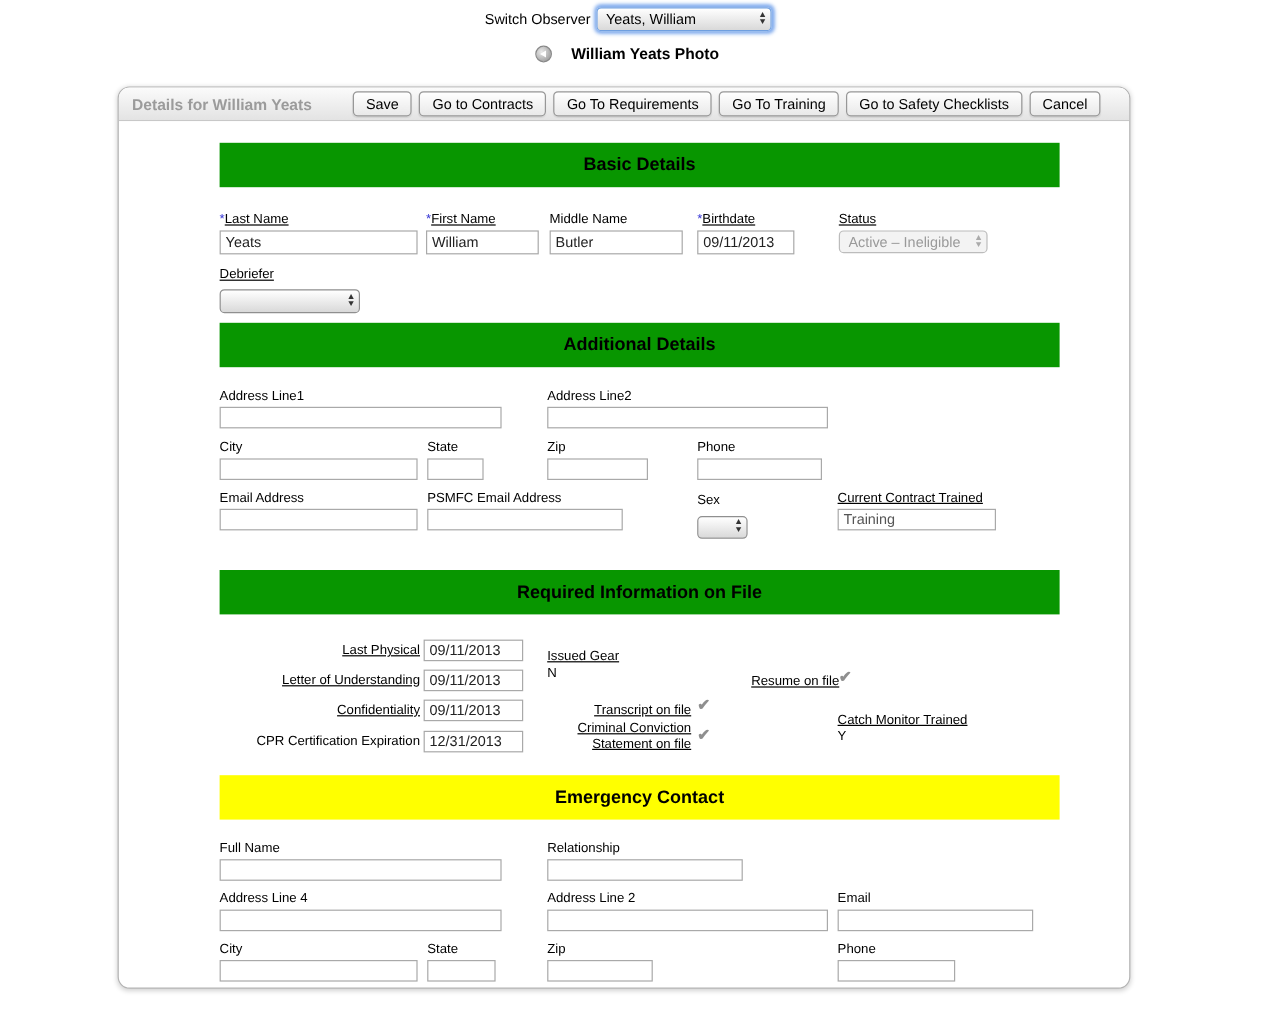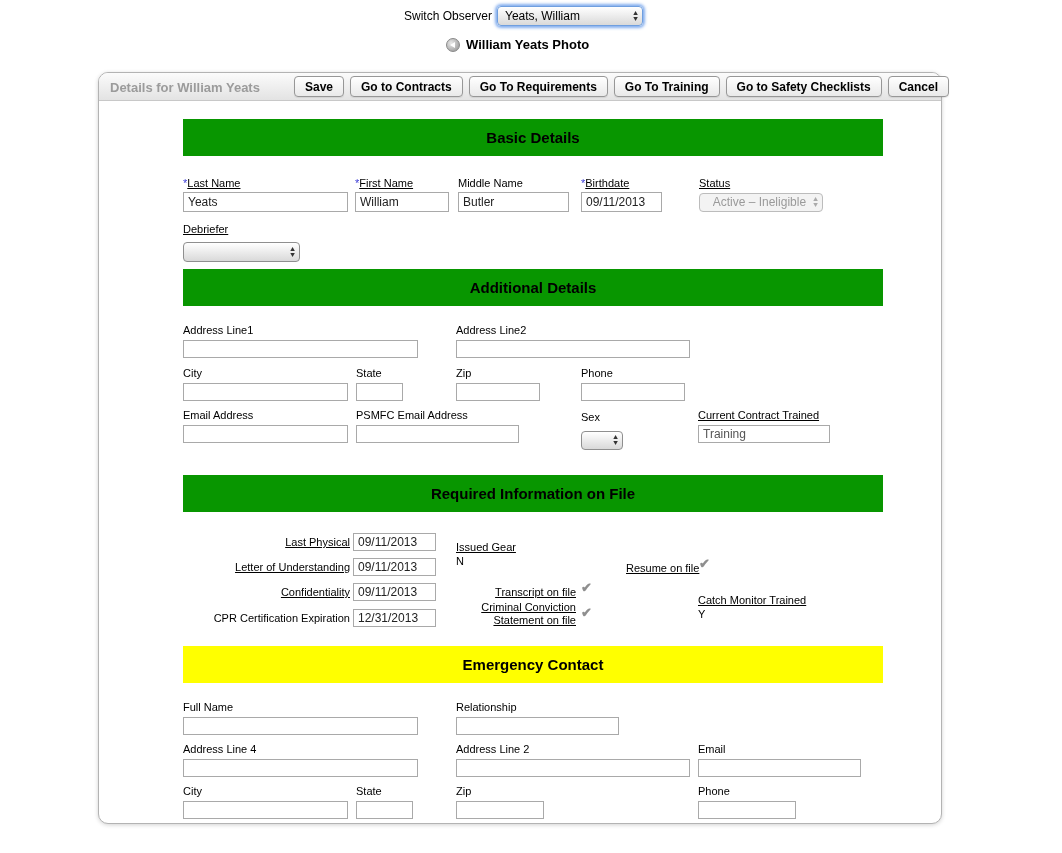--- a/index.html
+++ b/index.html
@@ -15,31 +15,31 @@
   .topbar-inner{position:absolute;left:404px;top:6px;display:flex;align-items:center;gap:5px;}
   .topbar-inner label{font-size:12px;white-space:nowrap;}
   .popup{display:inline-flex;align-items:center;justify-content:space-between;border:1px solid #8f8f8f;border-radius:4px;background:linear-gradient(#ffffff,#d9d9d9);height:20px;padding:0 3px 0 7px;font-size:12px;cursor:default;}
   .popup .popup-text{white-space:nowrap;overflow:hidden;}
   .popup .arrows{display:flex;flex-direction:column;align-items:center;margin-left:6px;}
   .popup .arrows span{font-size:7px;line-height:6px;color:#333;transform:scaleX(1.1);}
   .popup.focused{box-shadow:0 0 3px 2px rgba(110,160,235,.85);border-color:#6f9fdf;}
   .popup.disabled{color:#9a9a9a;background:#f3f3f3;border-color:#bcbcbc;}
   .popup.disabled .arrows span{color:#aaa;}
 
-  .photo-row{position:absolute;top:37px;left:446px;display:flex;align-items:center;gap:6px;cursor:pointer;}
+  .photo-row{position:absolute;top:37px;left:446px;display:flex;align-items:center;gap:16px;cursor:pointer;}
   .photo-icon{width:14px;height:14px;border-radius:50%;background:radial-gradient(circle at 35% 35%,#e9e9e9,#8e8e8e);border:1px solid #888;position:relative;flex:0 0 auto;}
   .photo-icon::after{content:"";position:absolute;left:3px;top:3px;border-top:3px solid transparent;border-bottom:3px solid transparent;border-right:5px solid #fff;}
   .photo-text{font-size:13px;font-weight:bold;}
 
   
   .panel{position:absolute;left:98px;top:72px;width:844px;height:752px;background:#fff;border:1px solid #b3b3b3;border-radius:10px;box-shadow:0 1px 4px rgba(0,0,0,.18);}
   .panel-header{position:relative;height:28px;border-bottom:1px solid #c8c8c8;border-radius:9px 9px 0 0;background:linear-gradient(#fbfbfb,#e3e3e3);}
   .panel-title{position:absolute;left:11px;top:7px;font-size:13px;font-weight:bold;color:#9b9b9b;white-space:nowrap;}
   .panel-buttons{position:absolute;left:195px;top:3px;display:flex;gap:6px;}
-  .btn{height:21px;border:1px solid #979797;border-radius:4px;background:linear-gradient(#ffffff,#e9e9e9);font-family:"Liberation Sans",sans-serif;font-size:12px;font-weight:bold;padding:0 10px;color:#000;box-shadow:0 1px 1px rgba(0,0,0,.08);white-space:nowrap;cursor:pointer;}
+  .btn{height:21px;border:1px solid #979797;border-radius:4px;background:linear-gradient(#ffffff,#e9e9e9);font-family:"Liberation Sans",sans-serif;font-size:12px;font-weight:normal;padding:0 10px;color:#000;box-shadow:0 1px 1px rgba(0,0,0,.08);white-space:nowrap;cursor:pointer;}
 
   .content{position:relative;margin-left:84px;width:700px;}
   .section-bar{height:37px;display:flex;align-items:center;justify-content:center;font-size:15px;font-weight:bold;color:#000;}
   .bar-green{background:var(--section-green);}
   .bar-yellow{background:var(--section-yellow);}
   .bar-basic{margin-top:18px;}
   .bar-additional{margin-top:14px;}
   .bar-required{margin-top:32px;}
 
   .row{position:relative;}
@@ -146,21 +146,21 @@
       <div class="fg b-middle">
         <label>Middle Name</label>
         <input class="tx" value="Butler" style="">
       </div>
       <div class="fg b-birth">
         <label><span class="star">*</span><span class="u">Birthdate</span></label>
         <input class="tx" value="09/11/2013" style="">
       </div>
       <div class="fg b-status">
         <label class="u">Status</label>
-        <div class="popup disabled" style="width:124px;height:19px;justify-content:flex-end;" aria-disabled="true">
+        <div class="popup disabled" style="width:124px;height:19px;" aria-disabled="true">
           <span class="popup-text">Active – Ineligible</span>
           <span class="arrows">
             <span>▲</span>
             <span>▼</span>
           </span>
         </div>
       </div>
     </div>
 
     <div class="row row-b2">

